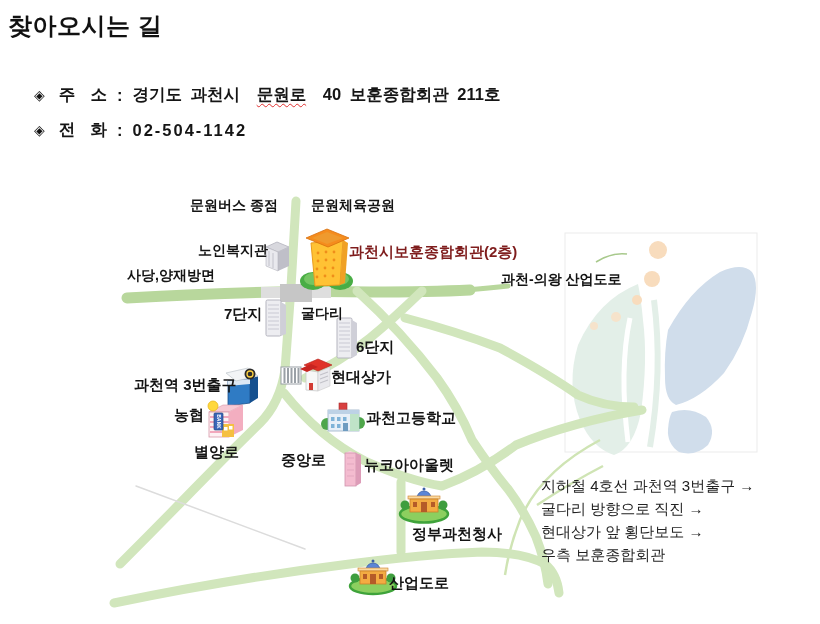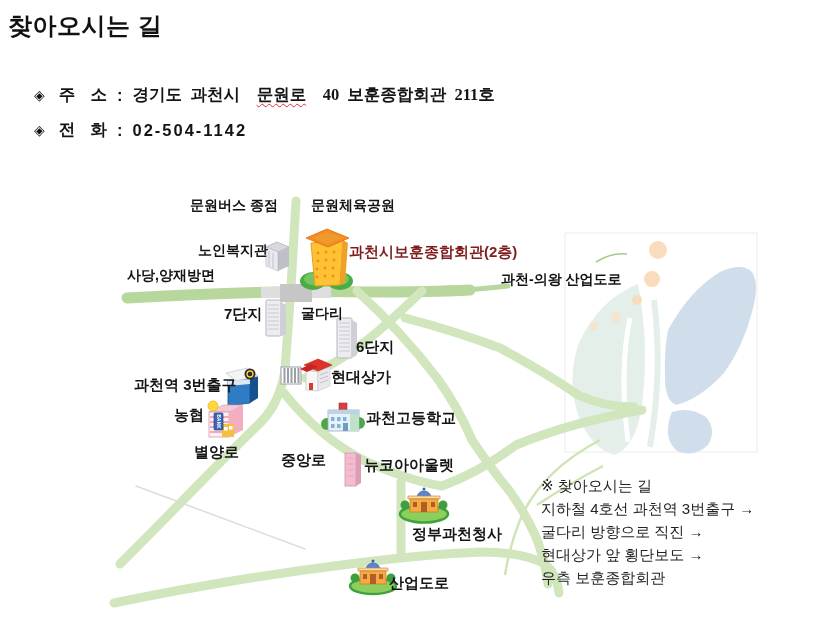--- a/index.html
+++ b/index.html
@@ -10,21 +10,21 @@
               letter-spacing:.5px;color:#111;}
   .contact-row{position:absolute;left:34px;display:flex;align-items:center;
                font-size:16.5px;font-weight:700;color:#151515;}
   #contact-address{top:84px;}
   #contact-phone{top:119px;}
   .bullet{font-size:14px;margin-right:14px;color:#111;}
   .c-label{white-space:pre;letter-spacing:2px;}
   .c-colon{margin:0 10px 0 8px;}
   .c-value{word-spacing:4px;}
   .c-value .part{margin-right:8px;}
-  .c-value .part:last-child{margin-right:16px;font-family:Liberation Serif, serif;}
+  .c-value .part:last-child{margin-right:16px;}
   .squiggle{text-decoration:underline wavy #e03030 1px;text-underline-offset:3px;}
   #phone-value{letter-spacing:2px;}
   
   #map{position:absolute;left:0;top:0;width:820px;height:624px;}
   #map-svg{position:absolute;left:0;top:0;}
   .mlabel{position:absolute;font-size:14px;font-weight:700;color:#141414;
           white-space:nowrap;line-height:16px;}
   .mlabel.big{font-size:15px;text-align:center;}
   .mlabel.green{color:#7f1d1d;font-size:15px;}
   
@@ -258,20 +258,19 @@
   <div class="mlabel big" style="left:331px;top:369px">현대상가</div>
   <div class="mlabel big" style="left:174px;top:407px">농협</div>
   <div class="mlabel big" style="left:366px;top:410px">과천고등학교</div>
   <div class="mlabel big" style="left:194px;top:444px">별양로</div>
   <div class="mlabel big" style="left:281px;top:452px">중앙로</div>
   <div class="mlabel big" style="left:364px;top:457px">뉴코아아울렛</div>
   <div class="mlabel big" style="left:412px;top:526px">정부과천청사</div>
   <div class="mlabel big" style="left:389px;top:575px">산업도로</div>
 
   <div id="directions">
-    <div>※ 찾아오시는 길</div>
     <div>지하철 4호선 과천역 3번출구 →</div>
     <div>굴다리 방향으로 직진 →</div>
     <div>현대상가 앞 횡단보도 →</div>
     <div>우측 보훈종합회관</div>
   </div>
 
 </div>
 
 </body></html>

